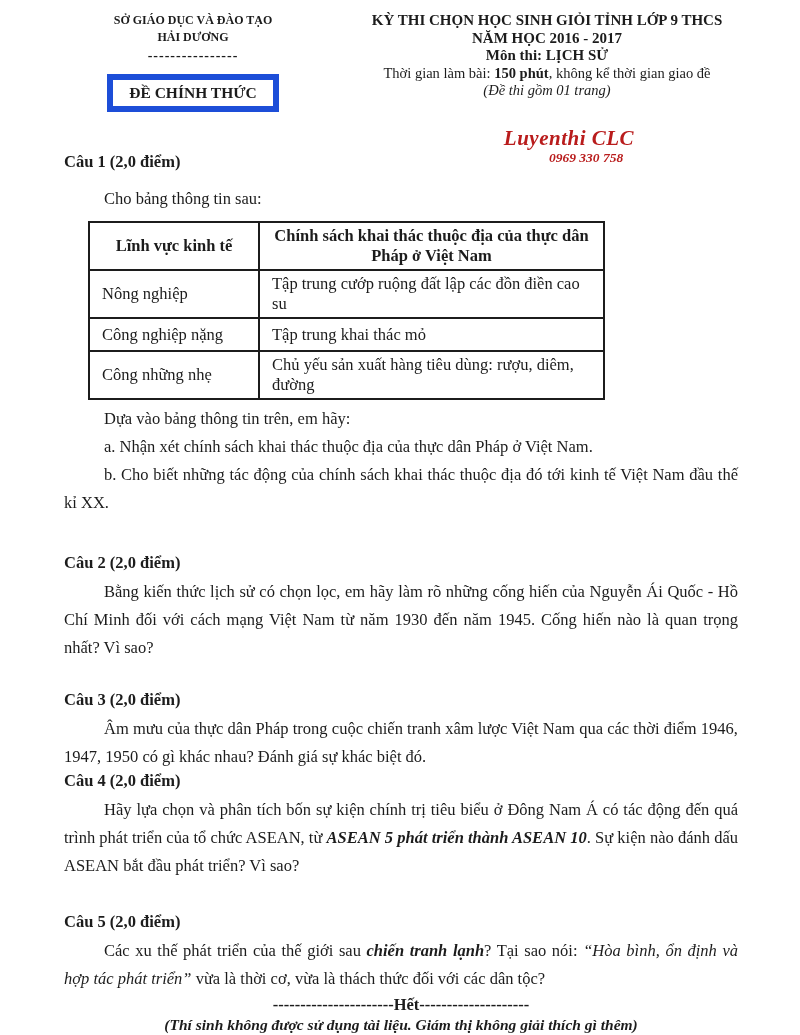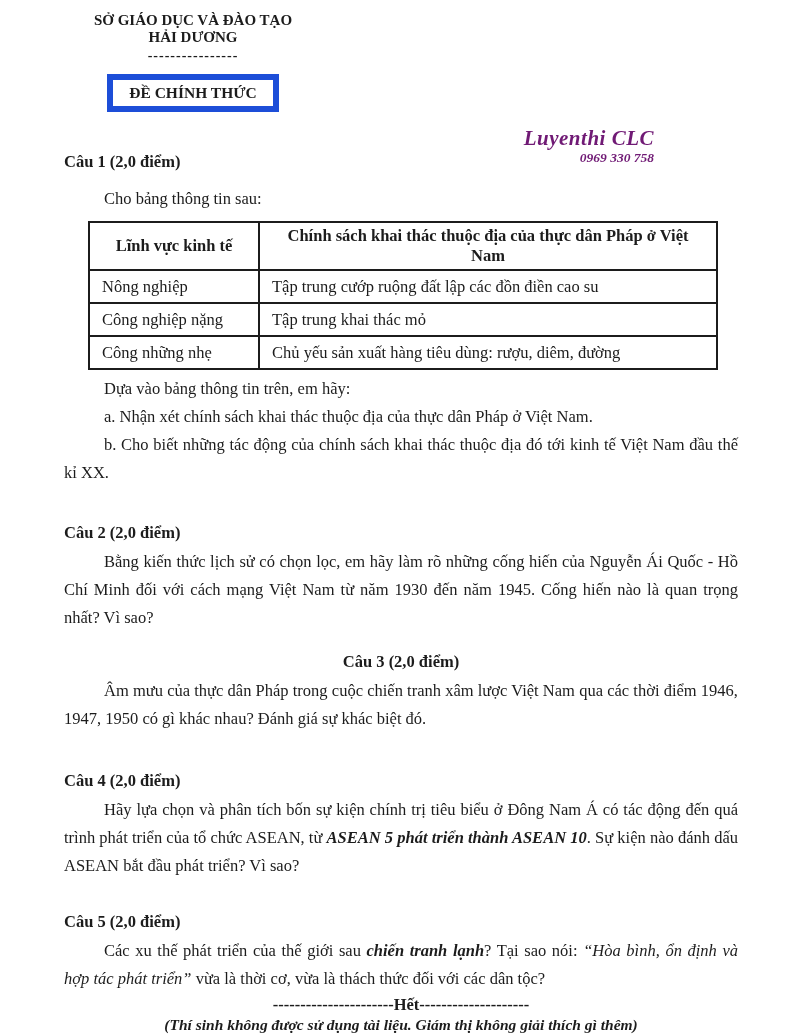--- a/index.html
+++ b/index.html
@@ -8,43 +8,43 @@
     width: 800px;
     height: 1035px;
     background: #ffffff;
     font-family: "Liberation Serif", "DejaVu Serif", serif;
     color: #1c1c1c;
     overflow: hidden;
   }
   
   .header { display: flex; padding: 12px 34px 0 58px; }
   .header-left { width: 270px; text-align: center; flex-shrink: 0; }
-  .org-line { font-weight: bold; font-size: 15px; line-height: 17px; }
+  .org-line { font-weight: bold; font-size: 12px; line-height: 17px; }
   .dash-line { font-weight: bold; font-size: 14px; line-height: 14px; margin-top: 3px; letter-spacing: 1px; }
   .official-box {
     display: inline-block;
     border: 6px solid #1d4ed8;
     padding: 4px 16px;
     margin-top: 11px;
     font-weight: bold;
     font-size: 15.5px;
   }
   .header-right { flex: 1; text-align: center; }
   .exam-line-bold { font-weight: bold; font-size: 15px; line-height: 17.5px; }
   .exam-line-reg { font-size: 14.5px; line-height: 17.5px; }
   .exam-line-reg b { font-size: 14.5px; }
   .exam-line-italic { font-size: 14.5px; font-style: italic; line-height: 17.5px; }
   
   .logo {
     position: absolute;
     top: 126px;
     left: 484px;
     width: 170px;
-    text-align: right;
-    color: #701a75;
+    text-align: center;
+    color: #b91c1c;
   }
   .logo-brand {
     font-weight: bold;
     font-style: italic;
     font-size: 21px;
     letter-spacing: 0.5px;
     white-space: nowrap;
   }
   .logo-phone {
     font-weight: bold;
@@ -53,33 +53,33 @@
     margin-top: -1px;
     padding-left: 34px;
     white-space: nowrap;
   }
   
   .content { padding: 0 62px 0 64px; }
   .q-heading { font-size: 16.5px; font-weight: bold; margin: 0; }
   .q-heading .points { }
   .q1-heading { margin-top: 40px; }
   .q2-heading { margin-top: 36px; }
-  .q3-heading { margin-top: 20px; text-align: center; }
-  .q4-heading { margin-top: 38px; }
+  .q3-heading { margin-top: 28px; }
+  .q4-heading { }
   .q5-heading { margin-top: 32px; }
   .line { font-size: 16.5px; line-height: 28px; margin: 0; text-indent: 40px; }
   .q-body { font-size: 16.5px; line-height: 28px; margin: 5px 0 0 0; text-indent: 40px; text-align: justify; }
   .intro-line { margin-top: 13px; }
   .bi { font-weight: bold; font-style: italic; }
   .it { font-style: italic; }
   
   .info-table {
     border-collapse: collapse;
     margin: 8px 0 0 24px;
-    width: 630px;
+    width: 517px;
   }
   .info-table th, .info-table td {
     border: 2px solid #1c1c1c;
     font-size: 16.5px;
     padding: 3px 10px;
     height: 25px;
   }
   .info-table th { font-weight: bold; text-align: center; }
   .info-table td { text-align: left; font-weight: normal; padding-left: 12px; }
   .col-field { width: 148px; }
@@ -102,20 +102,27 @@
 <body>
 
 <div class="page">
 
   <div class="header">
     <div class="header-left">
       <div class="org-line">SỞ GIÁO DỤC VÀ ĐÀO TẠO</div>
       <div class="org-line">HẢI DƯƠNG</div>
       <div class="dash-line">----------------</div>
       <div class="official-box">ĐỀ CHÍNH THỨC</div>
+    </div>
+    <div class="header-right">
+      <div class="exam-line-bold">KỲ THI CHỌN HỌC SINH GIỎI TỈNH LỚP 9 THCS</div>
+      <div class="exam-line-bold">NĂM HỌC 2016 - 2017</div>
+      <div class="exam-line-bold">Môn thi: LỊCH SỬ</div>
+      <div class="exam-line-reg"><span>Thời gian làm bài: </span><b>150 phút</b><span>, không kể thời gian giao đề</span></div>
+      <div class="exam-line-italic">(Đề thi gồm 01 trang)</div>
     </div>
   </div>
 
   <div class="logo">
     <div class="logo-brand">Luyenthi CLC</div>
     <div class="logo-phone">0969 330 758</div>
   </div>
 
   <div class="content">
 

